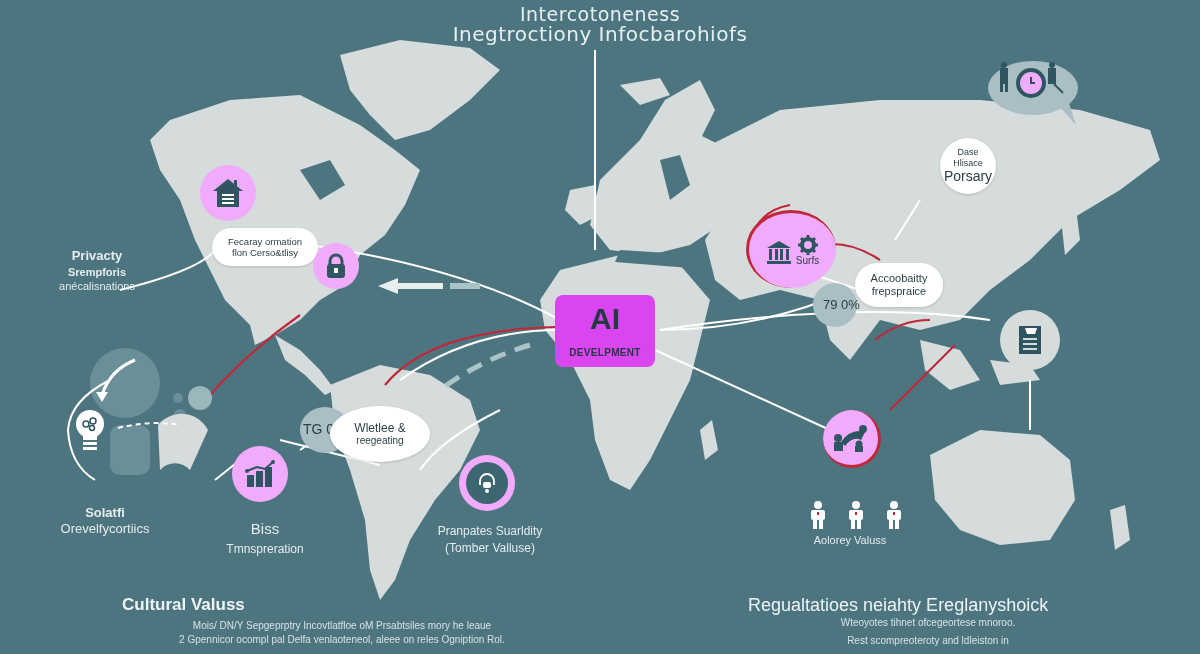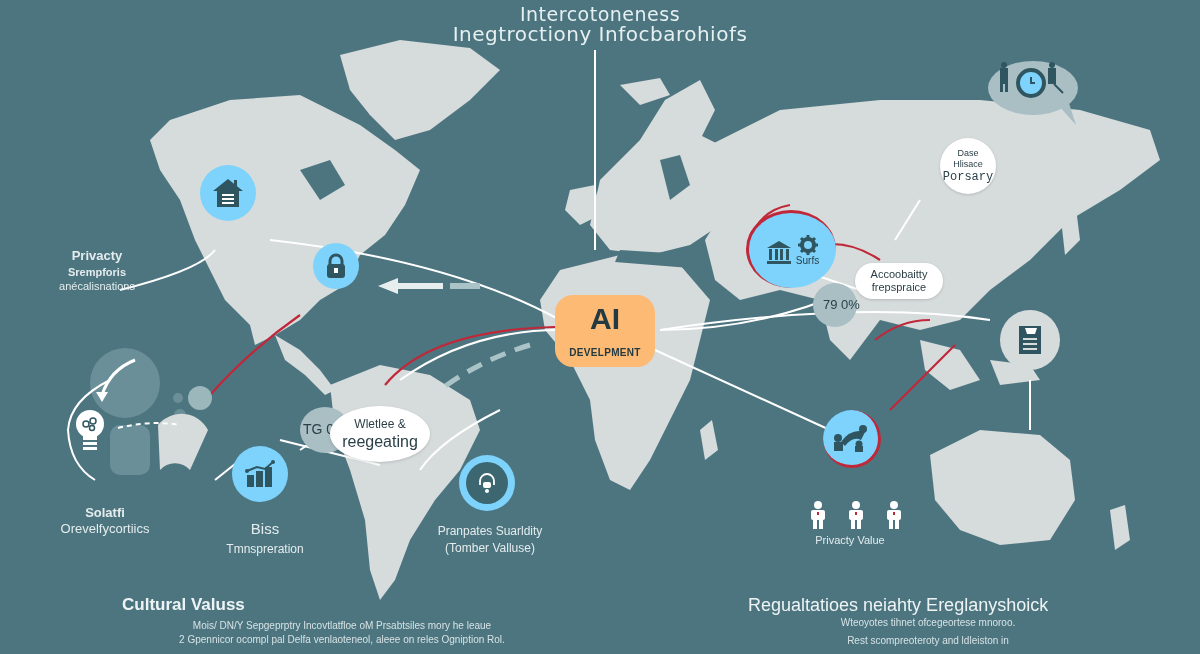--- a/index.html
+++ b/index.html
@@ -6,22 +6,22 @@
   body{width:1200px;height:654px;overflow:hidden;background:#4d7580;font-family:"Liberation Sans",sans-serif;position:relative;}
   .canvas{position:absolute;left:0;top:0;width:1200px;height:654px;}
   svg.map{position:absolute;left:0;top:0;}
   .abs{position:absolute;}
   .title{left:0;width:1200px;text-align:center;color:#e6f0f1;font-family:"DejaVu Sans",sans-serif;}
   .t1{top:3px;font-size:19px;letter-spacing:.5px;}
   .t2{top:22px;font-size:20px;letter-spacing:.5px;}
   .lbl{color:#e4eced;text-align:center;line-height:1.25;}
   .lbl-dark{color:#2b3f46;text-align:center;line-height:1.2;}
   .bubble{position:absolute;background:#fff;border-radius:50%;display:flex;align-items:center;justify-content:center;flex-direction:column;box-shadow:0 1px 3px rgba(0,0,0,.15);}
-  .circle{position:absolute;border-radius:50%;background:#7dd3fc;display:flex;align-items:center;justify-content:center;}
-  .ai-box{position:absolute;left:555px;top:295px;width:100px;height:72px;background:#fdba74;border-radius:18px;display:flex;flex-direction:column;align-items:center;justify-content:center;}
+  .circle{position:absolute;border-radius:50%;background:#f0abfc;display:flex;align-items:center;justify-content:center;}
+  .ai-box{position:absolute;left:555px;top:295px;width:100px;height:72px;background:#d946ef;border-radius:8px;display:flex;flex-direction:column;align-items:center;justify-content:center;}
   .ai-big{font-size:30px;font-weight:bold;color:#233a42;line-height:30px;}
   .ai-small{font-size:10px;font-weight:bold;color:#233a42;letter-spacing:.3px;margin-top:13px;}
   .foot-title{color:#eef4f5;font-weight:bold;font-size:17px;}
   .foot-body{color:#d6e2e4;font-size:10px;line-height:14px;text-align:center;}
 </style>
 </head>
 <body>
 
 <div class="canvas">
 
@@ -133,20 +133,24 @@
     <svg width="34" height="32" viewBox="0 0 34 32">
       <polygon points="17,2 2,14 32,14" fill="#2f5560"></polygon>
       <rect x="6" y="14" width="22" height="16" fill="#2f5560"></rect>
       <rect x="11" y="17" width="12" height="2" fill="#fff"></rect>
       <rect x="11" y="21" width="12" height="2" fill="#fff"></rect>
       <rect x="11" y="25" width="12" height="2" fill="#fff"></rect>
       <rect x="23" y="3" width="3" height="6" fill="#2f5560"></rect>
     </svg>
   </div>
 
+  <div class="bubble" style="left:212px;top:228px;width:106px;height:38px;border-radius:20px;">
+    <div class="lbl-dark" style="font-size:9.5px;">Fecaray ormation</div>
+    <div class="lbl-dark" style="font-size:9.5px;">flon Cerso&amp;tlisy</div>
+  </div>
 
   <div class="circle" style="left:313px;top:243px;width:46px;height:46px;">
     <svg width="22" height="26" viewBox="0 0 22 26">
       <path d="M5 12 V8 A6 6 0 0 1 17 8 V12" fill="none" stroke="#2f5560" stroke-width="3"></path>
       <rect x="2" y="11" width="18" height="14" rx="3" fill="#2f5560"></rect>
       <rect x="9" y="15" width="4" height="5" fill="#fff"></rect>
     </svg>
   </div>
 
   <div class="abs" style="left:72px;top:408px;">
@@ -178,21 +182,21 @@
   </div>
 
   <div class="abs lbl" style="left:200px;top:520px;width:130px;">
     <div style="font-size:15px;font-weight:normal;">Biss</div>
     <div style="font-size:12px;margin-top:3px;">Tmnspreration</div>
   </div>
 
   <div class="abs" style="left:303px;top:421px;font-size:14px;color:#2b3f46;">TG 03</div>
   <div class="bubble" style="left:330px;top:406px;width:100px;height:56px;">
     <div class="lbl-dark" style="font-size:12px;">Wletlee &amp;</div>
-    <div class="lbl-dark" style="font-size:16px;">reegeating</div>
+    <div class="lbl-dark" style="font-size:10px;">reegeating</div>
   </div>
 
   <div class="circle" style="left:459px;top:455px;width:56px;height:56px;">
     <div style="width:42px;height:42px;border-radius:50%;background:#3c6670;display:flex;align-items:center;justify-content:center;">
       <svg width="22" height="22" viewBox="0 0 22 22">
         <path d="M4 13 V9 A7 7 0 0 1 18 9 V13" fill="none" stroke="#fff" stroke-width="1.8"></path>
         <rect x="7" y="10" width="8" height="6" rx="2" fill="#fff"></rect>
         <circle cx="11" cy="19" r="2" fill="#fff"></circle>
       </svg>
     </div>
@@ -225,31 +229,31 @@
               <line x1="14" y1="14" x2="17" y2="17"></line>
             <line x1="17" y1="3" x2="14" y2="6"></line>
               <line x1="3" y1="17" x2="6" y2="14"></line>
           </g>
         </svg>
         <div style="font-size:10px;color:#2b3f46;">Surfs</div>
       </div>
     </div>
   </div>
 
-  <div class="bubble" style="left:855px;top:263px;width:88px;height:36px;border-radius:22px;">
+  <div class="bubble" style="left:855px;top:263px;width:88px;height:44px;border-radius:22px;">
     <div class="lbl-dark" style="font-size:11px;">Accoobaitty</div>
     <div class="lbl-dark" style="font-size:11px;">frepspraice</div>
   </div>
 
   <div class="abs" style="left:823px;top:297px;font-size:13px;color:#2b3f46;">79 0%</div>
 
   <div class="bubble" style="left:940px;top:138px;width:56px;height:56px;">
     <div class="lbl-dark" style="font-size:9px;">Dase</div>
     <div class="lbl-dark" style="font-size:9px;">Hlisace</div>
-    <div class="lbl-dark" style="font-size:12px;font-family:Liberation Mono, monospace;">Porsary</div>
+    <div class="lbl-dark" style="font-size:14px;">Porsary</div>
   </div>
 
   <div class="abs" style="left:988px;top:60px;">
     <svg width="100" height="70" viewBox="0 0 100 70">
       <ellipse cx="45" cy="28" rx="45" ry="27" fill="#a9bfc4"></ellipse>
       <polygon points="70,45 88,65 80,40" fill="#a9bfc4"></polygon>
       <rect x="12" y="8" width="8" height="16" fill="#2f5560"></rect>
       <circle cx="16" cy="5" r="3" fill="#2f5560"></circle>
       <rect x="12" y="24" width="3" height="8" fill="#2f5560"></rect>
       <rect x="17" y="24" width="3" height="8" fill="#2f5560"></rect>
@@ -301,21 +305,21 @@
         <rect x="9" y="12" width="2" height="3" fill="#c0283a"></rect>
       </svg>
     <svg width="20" height="30" viewBox="0 0 20 30">
         <circle cx="10" cy="5" r="4" fill="#fff"></circle>
         <rect x="3" y="10" width="14" height="10" rx="2" fill="#fff"></rect>
         <rect x="5" y="19" width="4" height="10" fill="#fff"></rect>
         <rect x="11" y="19" width="4" height="10" fill="#fff"></rect>
         <rect x="9" y="12" width="2" height="3" fill="#c0283a"></rect>
       </svg>
   </div>
-  <div class="abs lbl" style="left:790px;top:534px;width:120px;font-size:11px;">Privacty Value</div>
+  <div class="abs lbl" style="left:790px;top:534px;width:120px;font-size:11px;">Aolorey Valuss</div>
 
   <div class="abs" style="left:122px;top:595px;width:440px;">
     <div class="foot-title">Cultural Valuss</div>
     <div class="foot-body" style="margin-top:4px;">Mois/ DN/Y Sepgeprptry Incovtlatfloe oM Prsabtsiles mory he leaue</div>
     <div class="foot-body">2 Gpennicor ocompl pal Delfa venlaoteneol, aleee on reles Ogniption Rol.</div>
   </div>
 
   <div class="abs" style="left:748px;top:595px;width:360px;">
     <div class="foot-title" style="font-weight:normal;font-size:18px;">Regualtatioes neiahty Ereglanyshoick</div>
     <div class="foot-body">Wteoyotes tihnet ofcegeortese mnoroo.</div>

